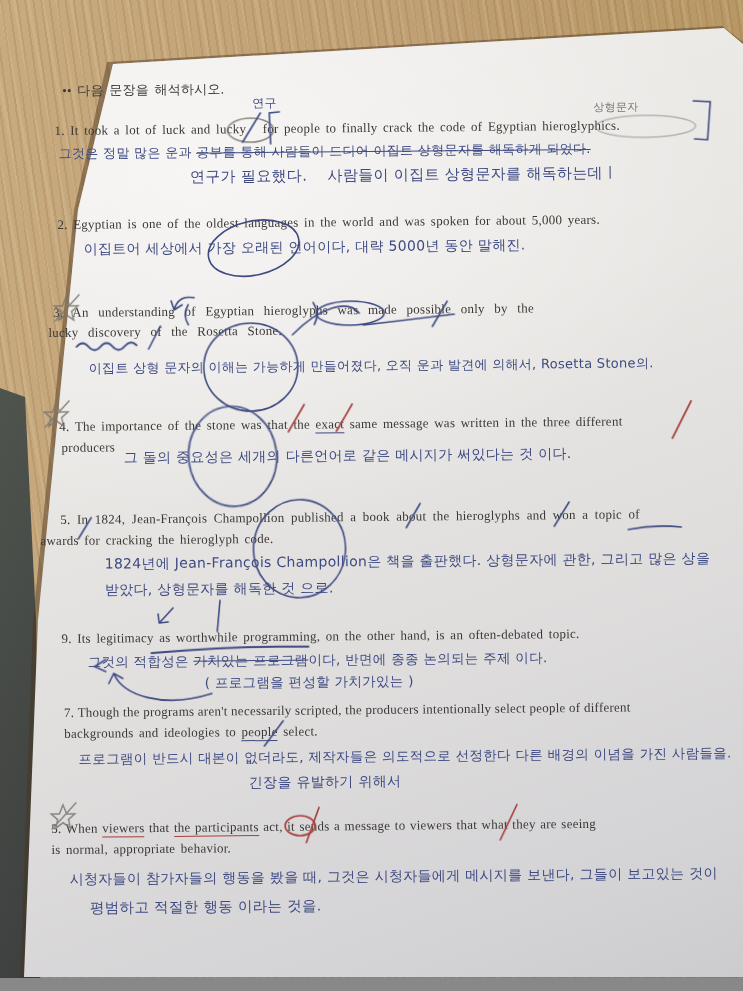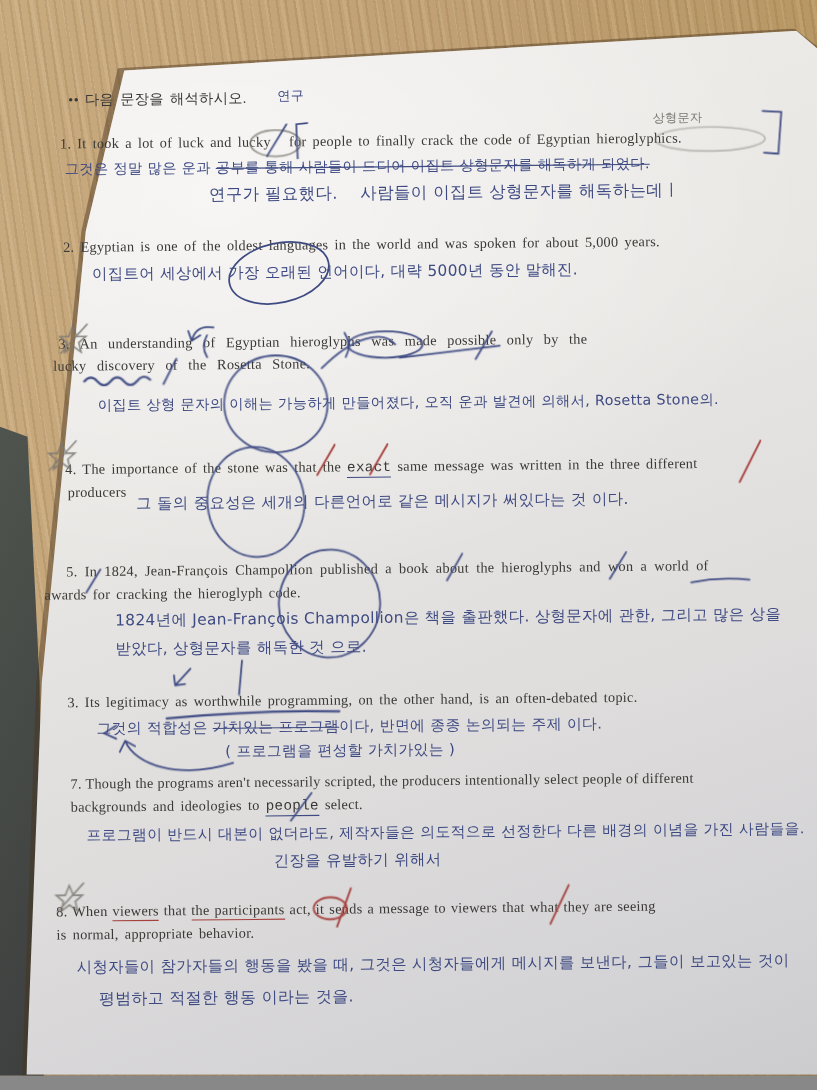--- a/index.html
+++ b/index.html
@@ -24,21 +24,21 @@
         clip-path:polygon(113px 64px,724px 28px,743px 44px,743px 977px,24px 977px,38px 620px,78px 210px);}
   .content{position:absolute;inset:0;transform:rotate(-0.55deg);transform-origin:371px 495px;}
   .print{position:absolute;white-space:nowrap;color:#3b3936;font-size:13px;letter-spacing:.25px;}
   .ws0{word-spacing:0}.ws1{word-spacing:1px}.ws2{word-spacing:2px}
   .ws3{word-spacing:3px}.ws6{word-spacing:6px}
   .hand{position:absolute;white-space:nowrap;color:#3e4a82;
         font-family:"DejaVu Sans","Liberation Sans",sans-serif;
         font-size:13.5px;letter-spacing:.3px;}
   .pencil-note{color:#7a766f;}
   .strike{text-decoration:line-through;text-decoration-thickness:1.4px;}
-  .ul-blue{border-bottom:1.6px solid #3e4a82;padding-bottom:1px;font-family:Liberation Mono, monospace;}
+  .ul-blue{border-bottom:1.6px solid #3e4a82;padding-bottom:1px;}
   .ul-red{border-bottom:1.7px solid #a5403d;padding-bottom:1px;}
   svg.marks{position:absolute;left:0;top:0;pointer-events:none;}
 </style>
 </head>
 <body>
 
 <div class="scene">
   <div class="wood"></div>
   <div class="dark-left"></div>
   <div class="dark-bottom"></div>
@@ -48,21 +48,21 @@
   <div class="content">
 
     <div class="print ws2" style="left:66px;top:79px">•• 다음 문장을 해석하시오.</div>
 
     <div class="print ws2" style="left:58px;top:120px">
       <span>1. It took a lot of luck and</span>
       <span>lucky</span>&nbsp;&nbsp;
       <span>for people to finally crack the code of Egyptian</span>
       <span>hieroglyphics.</span>
     </div>
-    <div class="hand" style="left:256px;top:78px;font-size:12px">연구</div>
+    <div class="hand" style="left:256px;top:94px;font-size:12px">연구</div>
     <div class="hand pencil-note" style="left:597px;top:102px;font-size:11px">상형문자</div>
     <div class="hand" style="left:62px;top:142px;font-size:13px">
       <span>그것은 정말 많은 운과</span>
       <span class="strike">공부를 통해 사람들이 드디어 이집트 상형문자를 해독하게 되었다.</span>
     </div>
     <div class="hand" style="left:193px;top:166px;font-size:15px">연구가 필요했다.　 사람들이 이집트 상형문자를 해독하는데ㅣ</div>
 
     <div class="print ws2" style="left:60px;top:214px">2. Egyptian is one of the oldest languages in the world and was spoken for about 5,000 years.</div>
     <div class="hand" style="left:86px;top:238px;font-size:14px">
       <span>이집트어 세상에서 </span><span>가장 오래된 언어</span><span>이다, 대략 5000년 동안 말해진.</span>
@@ -75,48 +75,48 @@
     <div class="print ws2" style="left:60px;top:416px">
       <span>4. The importance of the stone was that the</span>
       <span class="ul-blue">exact</span>
       <span>same message  was written in the three different</span>
     </div>
     <div class="print" style="left:62px;top:437px">producers</div>
     <div class="hand" style="left:124px;top:447px;font-size:14px">그 돌의 중요성은 세개의 다른언어로 같은 메시지가 써있다는 것 이다.</div>
 
     <div class="print ws3" style="left:60px;top:509px">
       <span>5. In 1824, Jean-François Champollion published a book about the hieroglyphs and won a</span>
-      <span>world</span>
+      <span>topic</span>
       <span>of</span>
     </div>
     <div class="print ws2" style="left:40px;top:530px">awards for cracking the hieroglyph code.</div>
     <div class="hand" style="left:104px;top:553px;font-size:14px">1824년에 Jean-François Champollion은 책을 출판했다. 상형문자에 관한, 그리고 많은 상을</div>
     <div class="hand" style="left:104px;top:579px;font-size:14px">받았다, 상형문자를 해독한 것 으로.</div>
 
     <div class="print ws2" style="left:60px;top:628px">
-      <span>3. Its legitimacy</span>
+      <span>9. Its legitimacy</span>
       <span>as worthwhile programming,</span>
       <span>on the other hand, is an often-debated topic.</span>
     </div>
     <div class="hand" style="left:86px;top:651px;font-size:13.5px">
       <span>그것의 적합성은 </span><span class="strike">가치있는 프로그램</span><span>이다, 반면에 종종 논의되는 주제 이다.</span>
     </div>
     <div class="hand" style="left:203px;top:673px;font-size:13.5px">( 프로그램을 편성할 가치가있는 )</div>
 
     <div class="print ws0" style="left:62px;top:702px">7. Though the programs aren't necessarily scripted, the producers intentionally select people of different</div>
     <div class="print ws2" style="left:62px;top:723px">
       <span>backgrounds and ideologies to</span>
       <span class="ul-blue">people</span>
       <span>select.</span>
     </div>
     <div class="hand" style="left:76px;top:748px;font-size:13.5px">프로그램이 반드시 대본이 없더라도, 제작자들은 의도적으로 선정한다 다른 배경의 이념을 가진 사람들을.</div>
     <div class="hand" style="left:246px;top:773px;font-size:14px">긴장을 유발하기 위해서</div>
 
     <div class="print ws1" style="left:48px;top:818px">
-      <span>8. When</span>
+      <span>5. When</span>
       <span class="ul-red">viewers</span>
       <span>that</span>
       <span class="ul-red">the participants</span>
       <span>act</span><span>, it sends a message to viewers that what they are seeing</span>
     </div>
     <div class="print ws2" style="left:48px;top:839px">is normal, appropriate behavior.</div>
     <div class="hand" style="left:66px;top:868px;font-size:14px">시청자들이 참가자들의 행동을 봤을 때, 그것은 시청자들에게 메시지를 보낸다, 그들이 보고있는 것이</div>
     <div class="hand" style="left:86px;top:896px;font-size:14.5px">평범하고 적절한 행동 이라는 것을.</div>
 
     <svg class="marks" width="743" height="991" viewBox="0 0 743 991">

